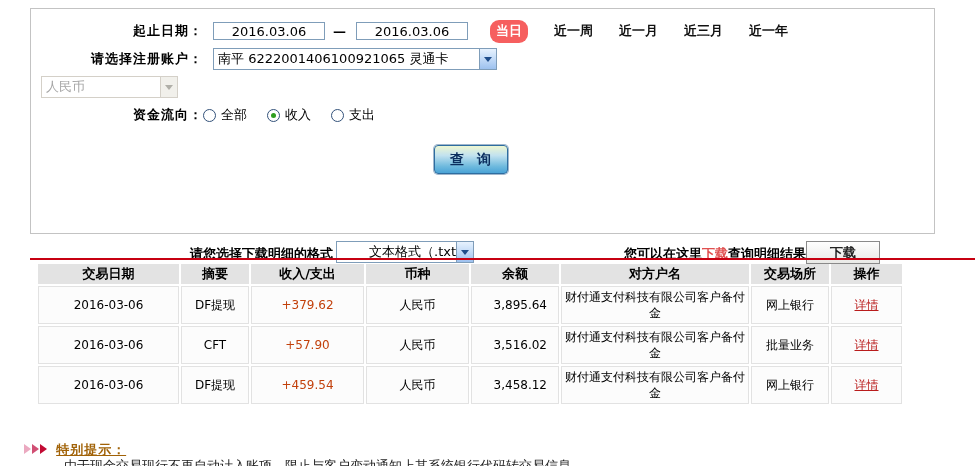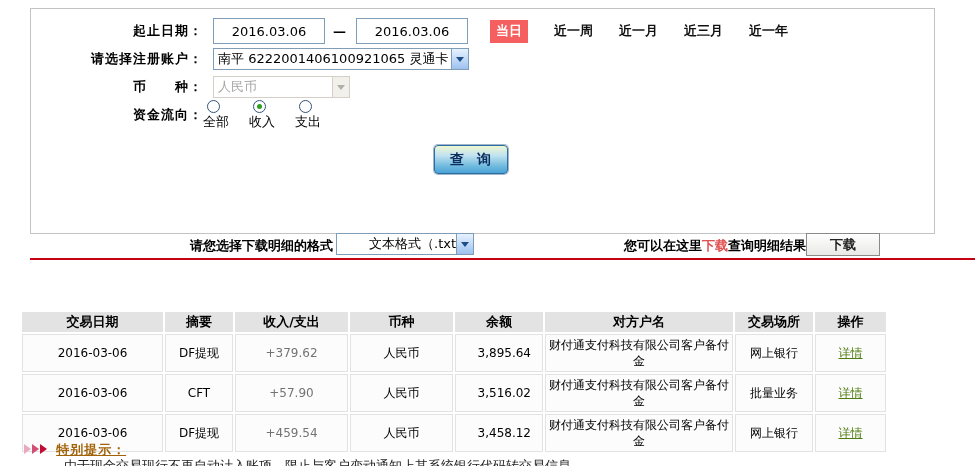--- a/index.html
+++ b/index.html
@@ -13,91 +13,91 @@
   .panel {
     position:absolute; left:30px; top:8px; width:905px; height:226px;
     border:1px solid #c3c3c3; background:#fff;
   }
   .form-row { display:flex; align-items:center; margin-bottom:4px; }
   .form-label { width:172px; text-align:right; font-weight:bold; flex-shrink:0; letter-spacing:1px; }
   .row-dates { margin-top:10px; height:24px; }
   .row-acct, .row-sub, .row-cur { height:24px; }
   .row-flow { height:20px; margin-top:6px; }
   .date-input {
-    width:112px; height:26px; margin-left:10px; border:1px solid #7f9db9;
+    width:112px; height:18px; margin-left:10px; border:1px solid #7f9db9;
     text-align:center; font-size:13px; font-family:inherit; color:#000; background:#fff;
   }
   .date-sep { margin-left:8px; font-weight:bold; }
   .badge-today {
     margin-left:22px; background:#f65f5f; color:#fff; font-weight:bold;
-    padding:2px 6px 3px 6px; cursor:pointer;
+    padding:2px 6px 3px 6px; cursor:pointer;border-radius:9px;
   }
   .quick-link { margin-left:26px; color:#111; font-weight:bold; text-decoration:none; cursor:pointer; }
   .sel {
     display:inline-flex; align-items:center; height:22px; margin-left:10px;
     border:1px solid #7f9db9; background:#fff; cursor:pointer;
   }
   .sel-value { padding:0 4px; white-space:nowrap; overflow:hidden; flex:1; }
   .sel-arrow {
     width:17px; height:100%; border-left:1px solid #7f9db9; flex-shrink:0;
     background:linear-gradient(180deg,#e7f2fe 0%,#c6ddf8 45%,#9dc1ef 100%);
     display:flex; align-items:center; justify-content:center;
   }
   .chev { width:0; height:0; border-left:4px solid transparent; border-right:4px solid transparent;
     border-top:5px solid #1f4d8a; }
-  .sel-acct { width:256px;align-items:center; }
+  .sel-acct { width:284px;align-items:center; }
   .sel-sub { width:281px; }
   .sel-cur { width:137px; border-color:#d4d0c8; cursor:default; }
   .sel-cur .sel-value { color:#a6a6a6; }
   .sel-cur .sel-arrow { border-left-color:#d4d0c8; background:#f1f0eb; }
   .sel-cur .chev { border-top-color:#b0afa8; }
   .blue-link { color:#0000ee; text-decoration:underline; cursor:pointer; margin-left:14px; }
-  .radio-option { display:inline-flex; align-items:center; margin-right:20px; cursor:pointer;flex-direction:column; }
+  .radio-option { display:inline-flex; align-items:center; margin-right:20px; cursor:pointer; }
   .radio-circle {
     width:13px; height:13px; border:1px solid #33527a; border-radius:50%;
     background:#fff; margin-right:5px; position:relative; flex-shrink:0;
   }
   .radio-circle.checked::after {
     content:""; position:absolute; left:3px; top:3px; width:5px; height:5px;
     border-radius:50%; background:#2f9e1f;
   }
   .btn-row { margin-top:20px; text-align:center; padding-right:24px; }
   .query-btn {
     width:74px; height:29px; font-size:14px; font-weight:bold; color:#0b2e5e;
     letter-spacing:4px; padding-left:4px; cursor:pointer; border-radius:4px;
     border:1px solid #2e6da0; box-shadow:0 0 0 1px #9fb6cc;
     background:linear-gradient(180deg,#eef7d2 0%,#c2e2ef 35%,#6fbade 75%,#4aa3d6 100%);
     font-family:inherit;
   }
   
-  .download-row { position:absolute; top:232px; left:0; width:822px; height:26px; }
+  .download-row { position:absolute; top:240px; left:0; width:822px; height:26px; }
   .dl-label { position:absolute; left:190px; top:5px; font-weight:bold; }
   .sel-format { position:absolute; left:336px; top:1px; width:138px; margin-left:0;padding-left:28px; }
   .dl-hint { position:absolute; left:624px; top:5px; font-weight:bold; }
   .dl-hint .red { color:#e05050; cursor:pointer; }
   .dl-btn {
     position:absolute; left:806px; top:1px; width:74px; height:23px;
     border:1px solid #8a8a8a; background:linear-gradient(180deg,#fefefe,#e9e9e6);
     font-size:13px; font-weight:bold; color:#222; cursor:pointer; font-family:inherit;
   }
   
   .red-line { position:absolute; top:258px; left:30px; width:945px; height:2px; background:#c70011; }
   
-  .results { position:absolute; top:262px; left:20px; border-collapse:separate; border-spacing:2px;margin-top:48px; }
+  .results { position:absolute; top:262px; left:36px; border-collapse:separate; border-spacing:2px; }
   .results th {
     background:#e3e3e3; height:20px; font-weight:bold; font-size:13px;
     text-align:center; padding:1px 2px;
   }
   .results td {
     background:#fcfcfc; border:1px solid #e2e2e2; height:34px;
     text-align:center; font-size:12px; padding:2px 3px; line-height:16px;
   }
-  .results td.amount { color:#737373; }
+  .results td.amount { color:#c2410c; }
   .results td.balance { text-align:right; padding-right:11px; }
-  .detail-link { color:#4d7c0f; text-decoration:underline; cursor:pointer; }
+  .detail-link { color:#b91c1c; text-decoration:underline; cursor:pointer; }
   
   .tips { position:absolute; top:441px; left:24px; white-space:nowrap; }
   .tri { display:inline-block; width:0; height:0; margin-right:1px;
     border-top:5px solid transparent; border-bottom:5px solid transparent; }
   .tri1 { border-left:7px solid #eba9c0; }
   .tri2 { border-left:7px solid #d14f74; }
   .tri3 { border-left:7px solid #c20a33; }
   .tips-title { color:#a16207; font-weight:bold; margin-left:4px; letter-spacing:1px;text-decoration:underline; }
   .tips-line { position:absolute; top:457px; left:64px; white-space:nowrap; color:#222; font-size:13px; }
 </style>
@@ -123,21 +123,20 @@
     <div class="sel sel-acct">
       <span class="sel-value">南平  6222001406100921065  灵通卡</span>
       <span class="sel-arrow">
           <span class="chev"></span>
         </span>
     </div>
   </div>
 
 
   <div class="form-row row-cur">
-    <span class="form-label">币　　种：</span>
     <div class="sel sel-cur">
       <span class="sel-value">人民币</span>
       <span class="sel-arrow">
           <span class="chev"></span>
         </span>
     </div>
   </div>
 
   <div class="form-row row-flow">
     <span class="form-label">资金流向：</span>

